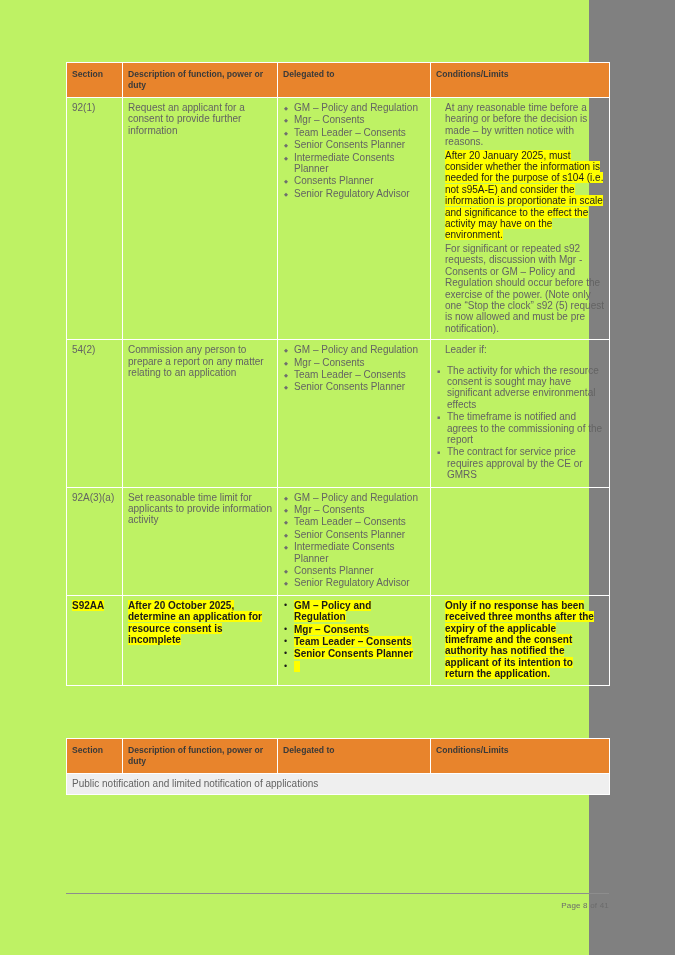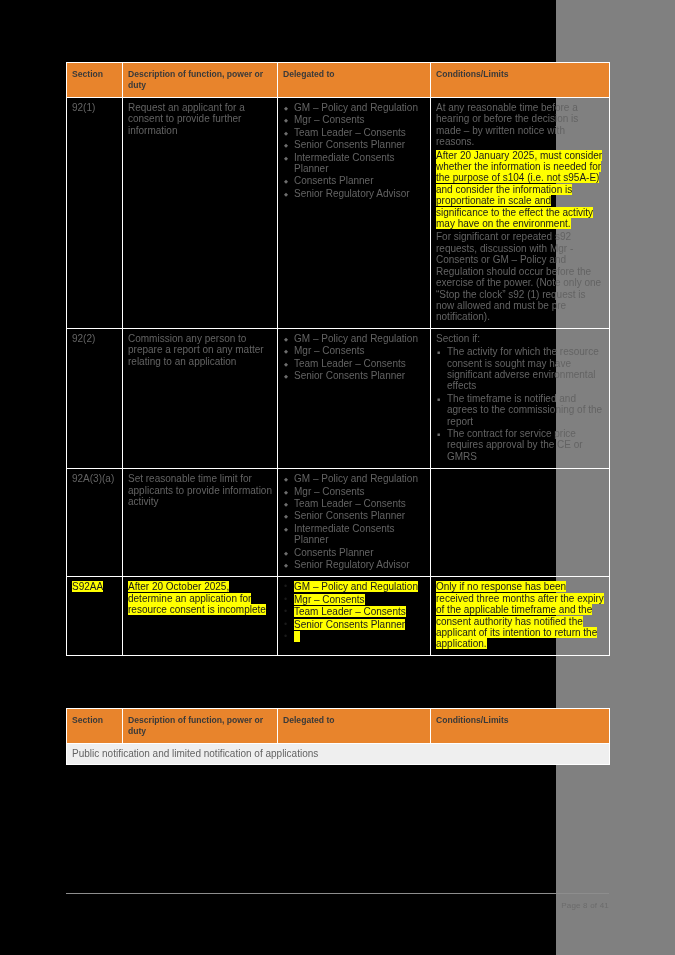--- a/index.html
+++ b/index.html
@@ -15,21 +15,22 @@
     overflow: hidden;
   }
 
   
   .page {
     position: absolute;
     left: 0;
     top: 0;
     width: 556px;
     height: 955px;
-    background: #000000;
+    background: #bef264;
+    padding-left: 33px;
   }
 
   .content {
     position: absolute;
     left: 66px;
     top: 62px;
     width: 543px;
   }
 
   
@@ -62,21 +63,21 @@
     border: 1px solid #ffffff;
   }
 
   
   col.c1 { width: 56px; }
   col.c2 { width: 155px; }
   col.c3 { width: 153px; }
   col.c4 { width: 179px; }
 
   p.cell {
-    margin: 0 0 0 0;
+    margin: 0 0 0 9px;
   }
   p.cell + p.cell {
     margin-top: 2px;
   }
 
   ul.bul {
     margin: 0;
     padding: 0 0 0 11px;
     list-style: none;
   }
@@ -111,21 +112,21 @@
   .hl {
     background: #FFFF00;
     color: #1a1a1a;
     box-decoration-break: clone;
     -webkit-box-decoration-break: clone;
   }
   .row-active td {
     color: #1a1a1a;
   }
   .row-active .hl {
-    font-weight: normal;
+    font-weight: bold;
   }
 
   
   td.banner {
     background: #efefef;
     color: #2b2b2b;
     font-weight: bold;
     font-size: 8.6px;
     padding-top: 5px;
     padding-bottom: 5px;
@@ -181,38 +182,38 @@
               <li>Team Leader – Consents</li>
               <li>Senior Consents Planner</li>
               <li>Intermediate Consents Planner</li>
               <li>Consents Planner</li>
               <li>Senior Regulatory Advisor</li>
             </ul>
           </td>
           <td>
             <p class="cell">At any reasonable time before a hearing or before the decision is made – by written notice with reasons.</p>
             <p class="cell"><span class="hl">After 20 January 2025, must consider whether the information is needed for the purpose of s104 (i.e. not s95A-E) and consider the information is proportionate in scale and significance to the effect the activity may have on the environment.</span></p>
-            <p class="cell">For significant or repeated s92 requests, discussion with Mgr - Consents or GM – Policy and Regulation should occur before the exercise of the power. (Note only one “Stop the clock” s92 (1) request is now allowed and must be pre notification).</p>
+            <p class="cell">For significant or repeated s92 requests, discussion with Mgr - Consents or GM – Policy and Regulation should occur before the exercise of the power. (Note only one “Stop the clock” s92 (5) request is now allowed and must be pre notification).</p>
           </td>
         </tr>
 
         <tr>
-          <td>92(2)</td>
+          <td>54(2)</td>
           <td>Commission any person to prepare a report on any matter relating to an application</td>
           <td>
             <ul class="bul">
               <li>GM – Policy and Regulation</li>
               <li>Mgr – Consents</li>
               <li>Team Leader – Consents</li>
               <li>Senior Consents Planner</li>
             </ul>
           </td>
           <td>
-            <p class="cell">Section if:</p>
-            <ul class="bul sub" style="margin-top:2px;">
+            <p class="cell">Leader if:</p>
+            <ul class="bul sub" style="margin-top:9px;">
               <li>The activity for which the resource consent is sought may have significant adverse environmental effects</li>
               <li>The timeframe is notified and agrees to the commissioning of the report</li>
               <li>The contract for service price requires approval by the CE or GMRS</li>
             </ul>
           </td>
         </tr>
 
         <tr>
           <td>92A(3)(a)</td>
           <td>Set reasonable time limit for applicants to provide information activity</td>

